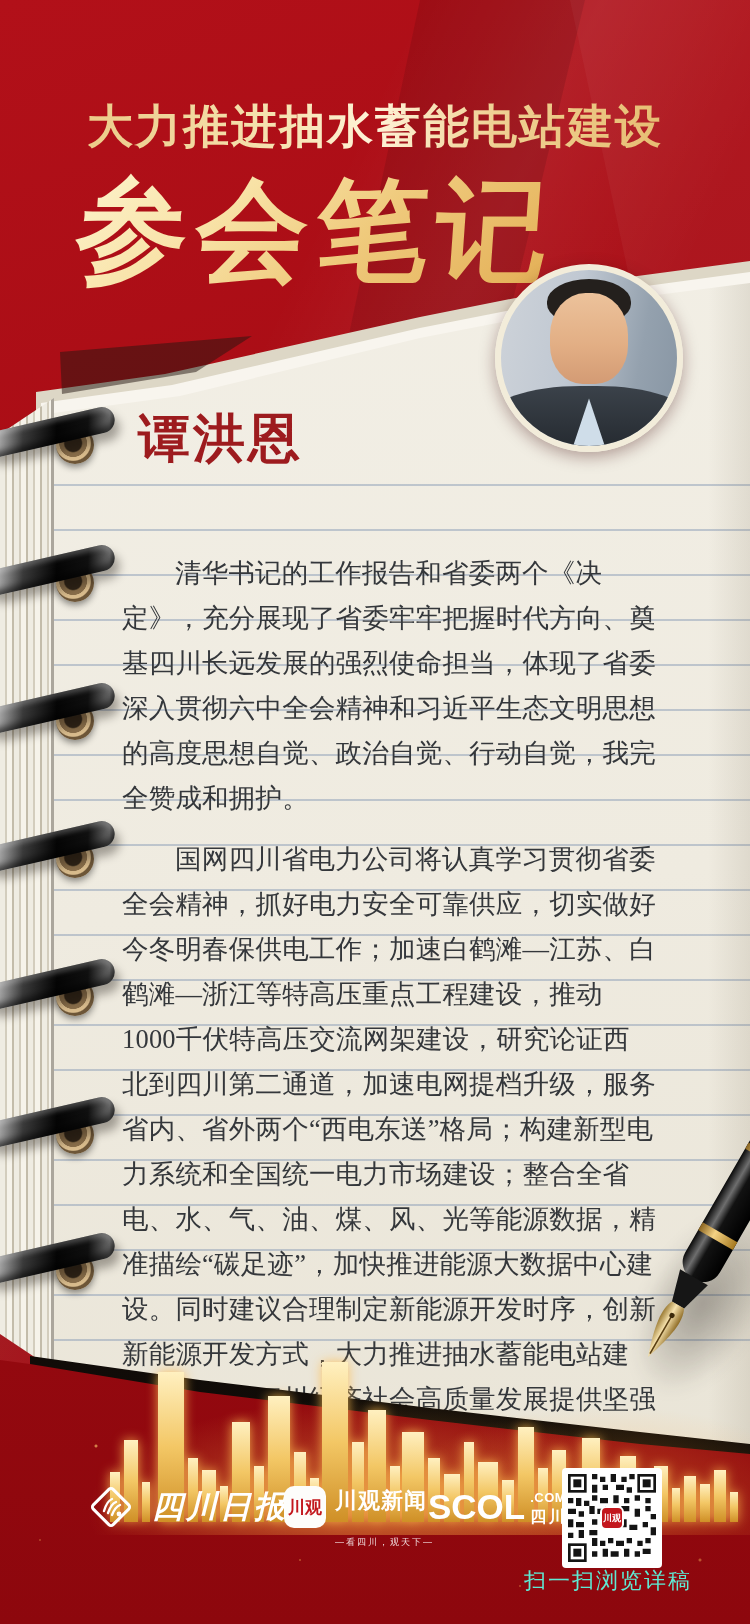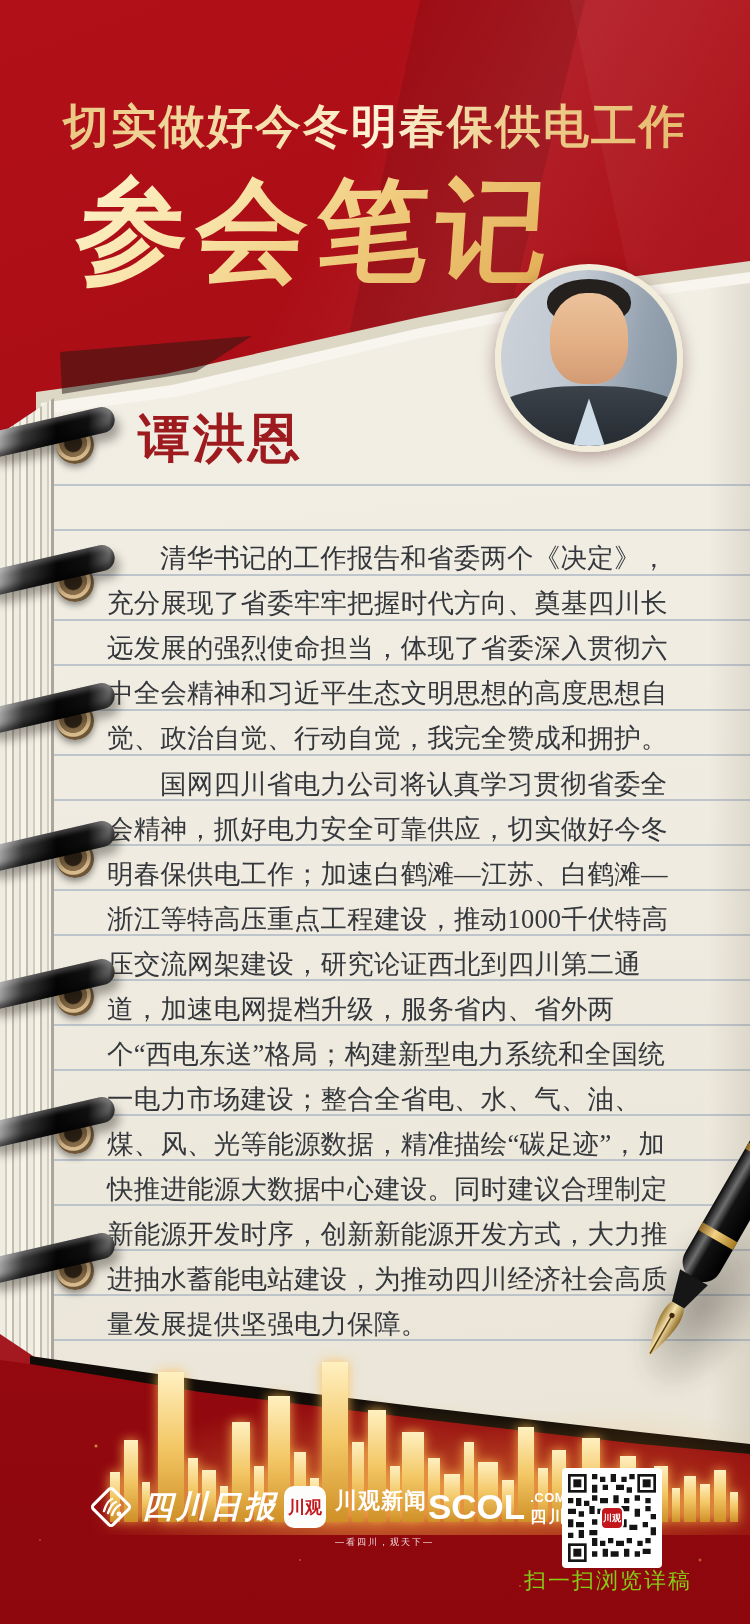--- a/index.html
+++ b/index.html
@@ -39,21 +39,21 @@
     clip-path:polygon(0 36px,54px 0,54px 972px,0 936px);
     background:repeating-linear-gradient(90deg,#efece2 0 5px,#d3cdbd 5px 7px,#f6f3ea 7px 12px,#c3bcaa 12px 14px);
     border-right:3px solid rgba(45,38,26,.35);box-sizing:border-box;}
   
   .person-name{left:138px;top:404px;font-family:"Liberation Serif", serif;
     font-size:52px;font-weight:900;color:#9d1b1e;letter-spacing:3px;}
   .person-title{left:134px;top:489px;font-family:"Liberation Serif", serif;
     font-size:26px;font-weight:700;color:#c01b1f;letter-spacing:1px;}
   .notes{left:106px;top:535px;width:566px;font-family:"Liberation Serif", serif;
     font-size:26.5px;line-height:45px;color:#34373b;letter-spacing:.2px;}
-  .notes p{margin:1px;text-indent:2em;}
+  .notes p{margin:16px;text-indent:2em;}
   
   .ring{left:-16px;width:132px;height:26px;}
   .ring .eyelet{position:absolute;right:22px;top:7px;width:38px;height:38px;border-radius:50%;
     background:radial-gradient(circle at 45% 45%,#2e2317 0 28%,#8a6f4b 33% 46%,#d9bc8d 48% 58%,#6d5638 62% 74%,#b79b73 78% 88%,#4a3a26 92%);
     box-shadow:0 3px 7px rgba(0,0,0,.45);}
   .ring .bar{position:absolute;inset:0;border-radius:14px;transform:rotate(-13deg);
     background:linear-gradient(105deg,#f2f2f2 0%,#b9b9b9 9%,#3a3a3a 30%,#050505 55%,#101010 78%,#6a6a6a 94%,#2e2e2e 100%);
     box-shadow:3px 9px 10px rgba(20,15,10,.35),inset 0 -5px 7px rgba(0,0,0,.6),inset 0 4px 5px rgba(255,255,255,.25);}
   
   .portrait{left:495px;top:264px;width:176px;height:176px;border-radius:50%;
@@ -86,52 +86,52 @@
       radial-gradient(3px 3px at 700px 1560px,rgba(255,196,96,.6),transparent 70%),
       radial-gradient(2px 2px at 40px 1540px,rgba(255,196,96,.5),transparent 70%),
       linear-gradient(180deg,#b41119 0%,#a30d14 42%,#8d070d 100%);
     clip-path:polygon(0 1360px,30px 1364px,200px 1392px,430px 1420px,640px 1444px,750px 1454px,750px 1624px,0 1624px);}
   .skyline{left:50px;top:1290px;width:700px;height:245px;
     background:
       radial-gradient(55% 62% at 46% 90%,rgba(255,180,70,.50),transparent 74%),
       radial-gradient(42% 52% at 80% 86%,rgba(255,170,60,.35),transparent 74%);}
   .skyline svg{position:absolute;left:0;bottom:0;filter:drop-shadow(0 0 6px rgba(255,190,80,.85));}
   
-  .logo-scd{left:88px;top:1484px;display:flex;align-items:center;gap:8px;color:#fff;}
+  .logo-scd{left:88px;top:1484px;display:flex;align-items:center;gap:18px;color:#fff;}
   .scd-text{font-family:"Liberation Serif", serif;font-style:italic;font-weight:700;
     font-size:31px;letter-spacing:3px;}
   .logo-cg{left:284px;top:1486px;display:flex;align-items:flex-start;gap:9px;color:#fff;}
   .cg-badge{width:42px;height:42px;background:#fdfdfb;border-radius:10px;color:#c3171d;
     font-size:17px;font-weight:900;display:flex;align-items:center;justify-content:center;
     font-family:"Liberation Serif", serif;}
   .cg-name{font-family:"Liberation Serif", serif;font-size:22px;font-weight:700;letter-spacing:1px;}
   .cg-slogan{font-size:9px;letter-spacing:2px;color:rgba(255,255,255,.85);margin-top:20px;text-align:right;}
   .logo-scol{left:428px;top:1486px;display:flex;align-items:flex-start;gap:5px;color:#fff;}
   .scol-word{font-size:35px;font-weight:900;line-height:42px;letter-spacing:0;}
   .scol-col{display:flex;flex-direction:column;margin-top:4px;}
   .scol-domain{font-size:13px;font-weight:800;letter-spacing:.5px;}
   .scol-site{font-size:16px;font-weight:800;letter-spacing:2.5px;margin-top:2px;}
   
   .qr{left:562px;top:1468px;width:100px;height:100px;background:#fff;border-radius:4px;
     padding:6px;box-sizing:border-box;}
   .qr-badge{position:absolute;left:38px;top:38px;width:24px;height:24px;background:#c3171d;
     border:2px solid #fff;border-radius:6px;color:#fff;font-size:9px;font-weight:700;
     display:flex;align-items:center;justify-content:center;box-sizing:border-box;
     font-family:"Liberation Serif", serif;}
-  .qr-caption{left:524px;top:1566px;width:200px;color:#84cc16;font-size:22px;letter-spacing:2px;}
+  .qr-caption{left:524px;top:1566px;width:200px;color:#5eead4;font-size:22px;letter-spacing:2px;}
 </style>
 </head>
 <body>
 
 <div class="abs bg-red"></div>
 <div class="abs silk-a"></div>
 <div class="abs silk-b"></div>
 <div class="abs silk-c"></div>
 
-<div class="abs hdr-line">切实做好今冬明春保供电工作</div>
+<div class="abs hdr-line">大力推进抽水蓄能电站建设</div>
 <div class="abs hdr-title">参会笔记</div>
 
 <div class="abs sheet-b2"></div>
 <div class="abs wedge"></div>
 <div class="abs sheet-b1"></div>
 
 <div class="abs paper">
   <div class="abs rule-lines"></div>
   <div class="abs paper-shade"></div>
   <div class="abs person-name">谭洪恩</div>

